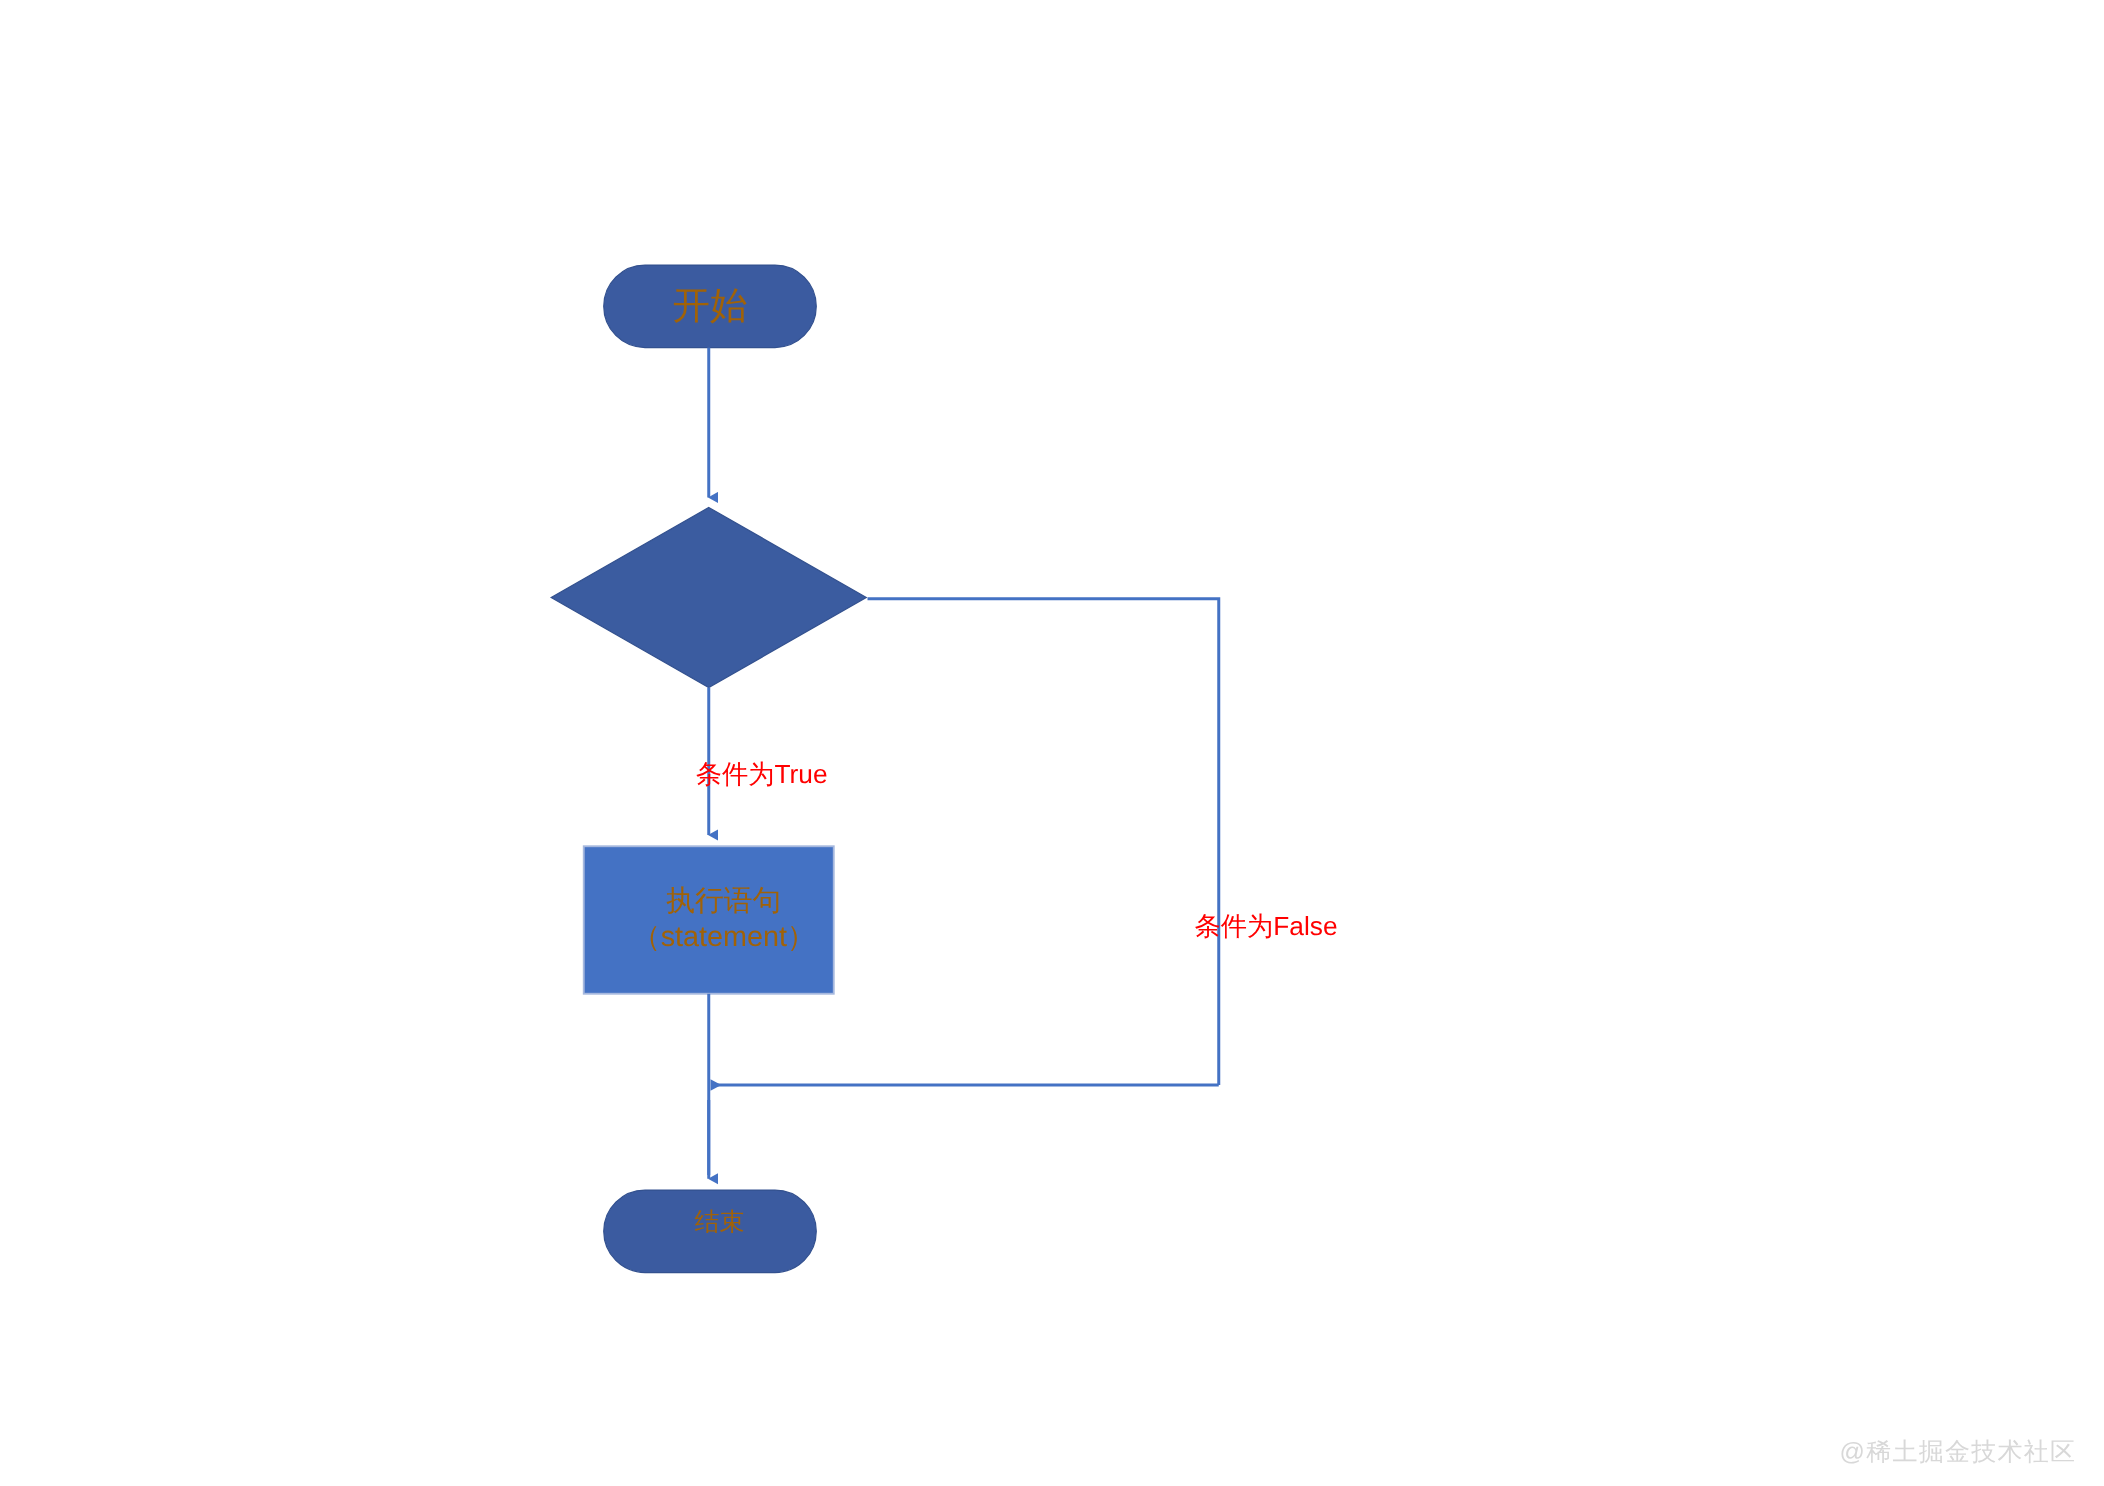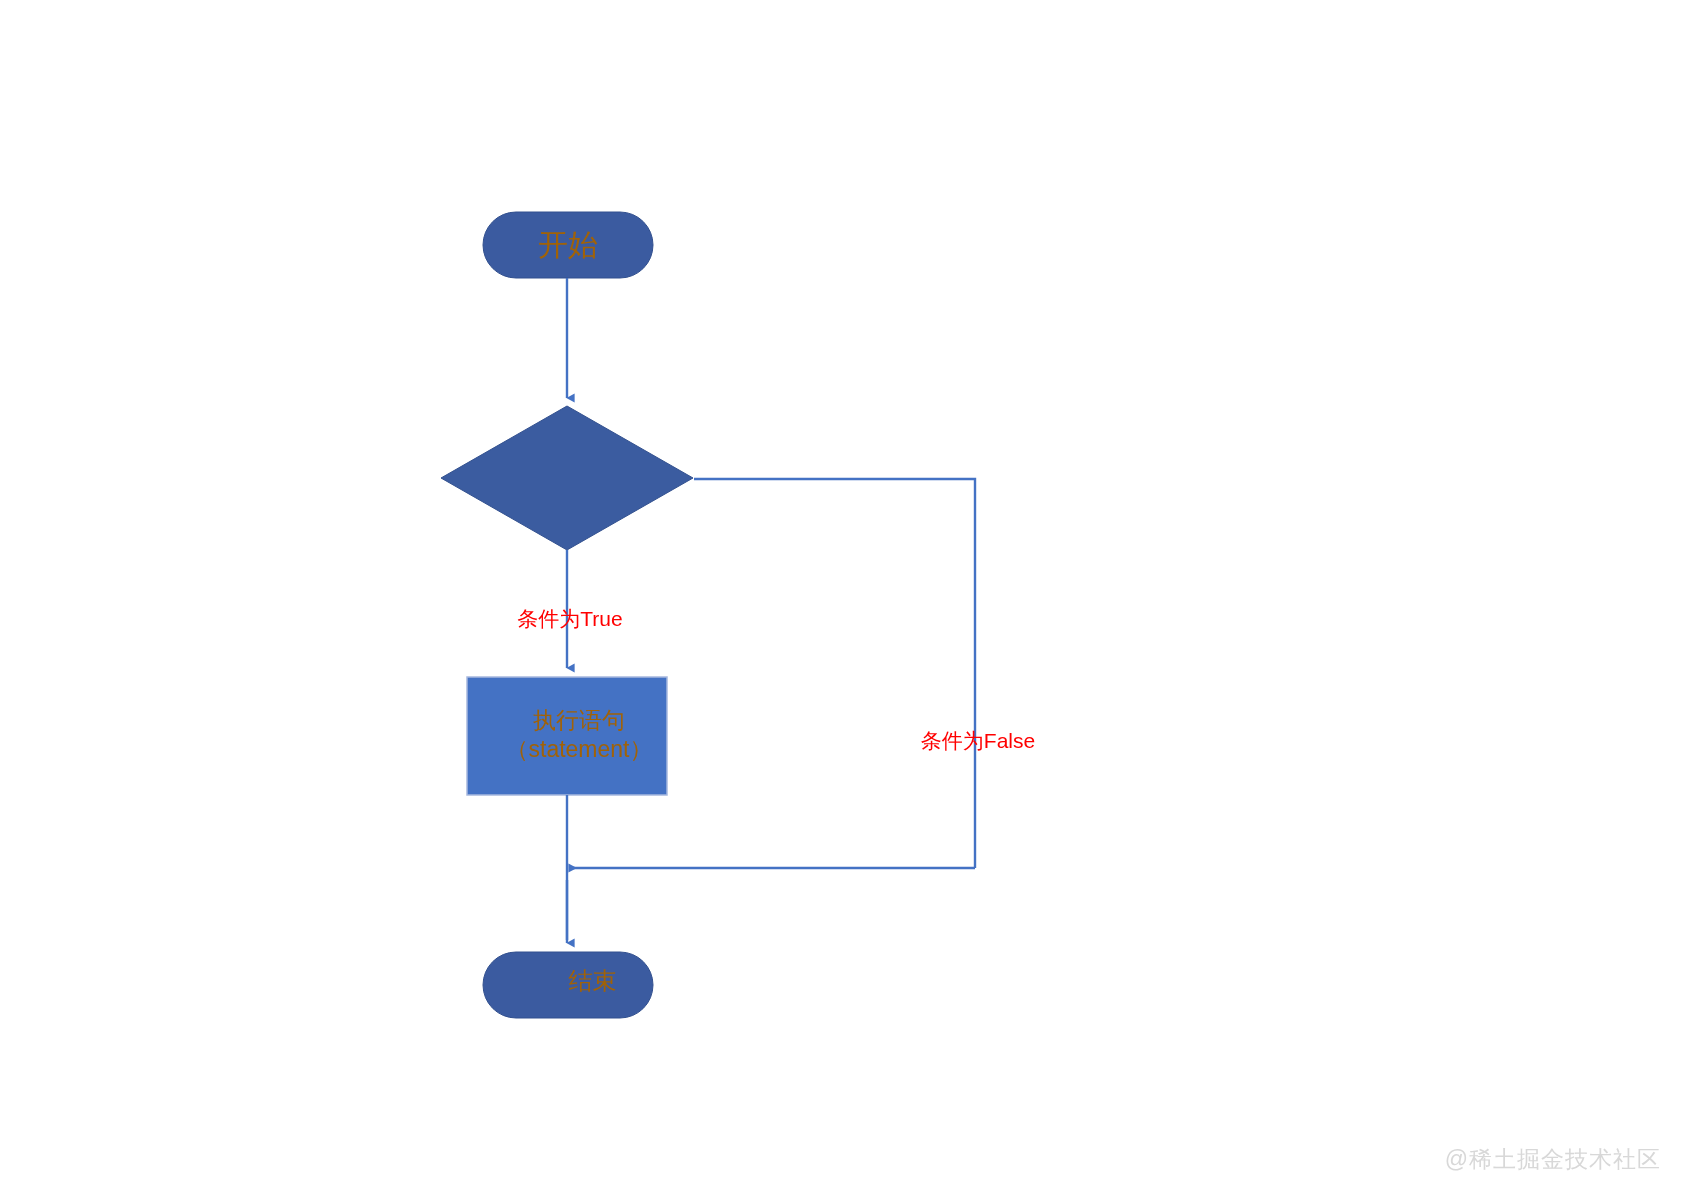--- a/index.html
+++ b/index.html
@@ -31,53 +31,53 @@
     text-align: center;
     line-height: 1.28;
     font-family: "Liberation Sans", "DejaVu Sans", sans-serif;
     white-space: pre;
     pointer-events: none;
   }
   .edge-label {
     position: absolute;
     color: #ff0000;
     font-size: 21px;
-    text-align: center;
+    text-align: right;
     font-family: "Liberation Sans", "DejaVu Sans", sans-serif;
     white-space: pre;
     pointer-events: none;
   }
   #label-start {
     left: 483px; top: 226px; width: 170px;
     font-size: 30px;
   }
   #label-condition {
     left: 427px; top: 448px; width: 280px;
     font-size: 23px;
   }
   #label-statement {
     left: 467px; top: 706px; width: 224px;
     font-size: 23px;
   }
   #label-end {
-    left: 500px; top: 966px; width: 185px;
-    font-size: 24px;
+    left: 483px; top: 966px; width: 185px;
+    font-size: 20px;
   }
   #label-true {
     left: 478px; top: 605px; width: 184px;
   }
   #label-false {
     left: 886px; top: 727px; width: 184px;
   }
   #watermark {
     position: absolute;
     right: 22px;
     bottom: 14px;
     color: #d8d8d8;
-    font-size: 23px;
+    font-size: 20px;
     letter-spacing: 1px;
     font-family: "Liberation Sans", "DejaVu Sans", sans-serif;
     white-space: pre;
     pointer-events: none;
   }
 </style>
 </head>
 <body>
 
 <div id="canvas">

